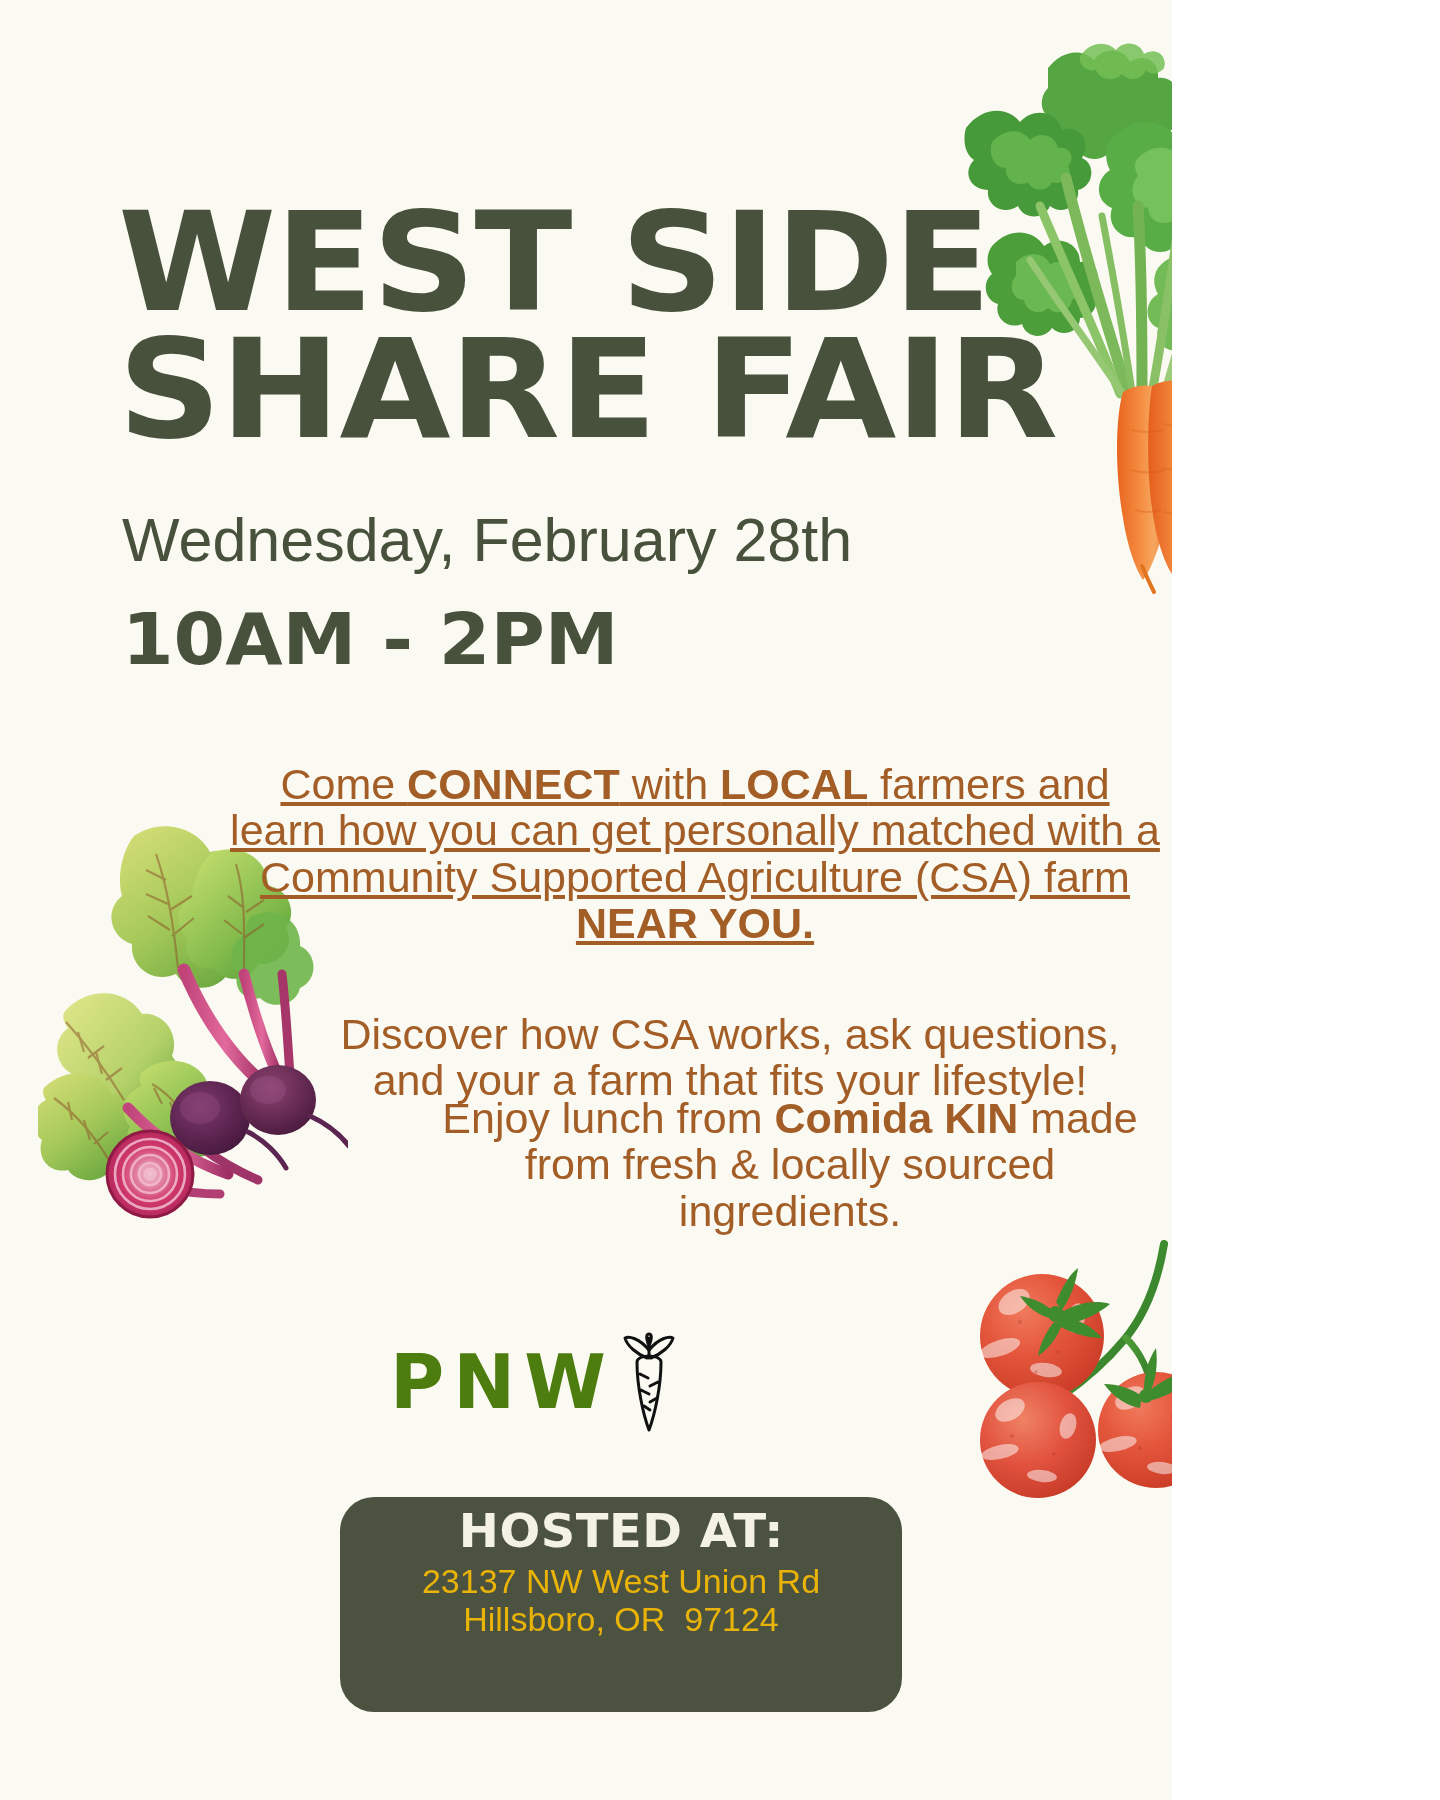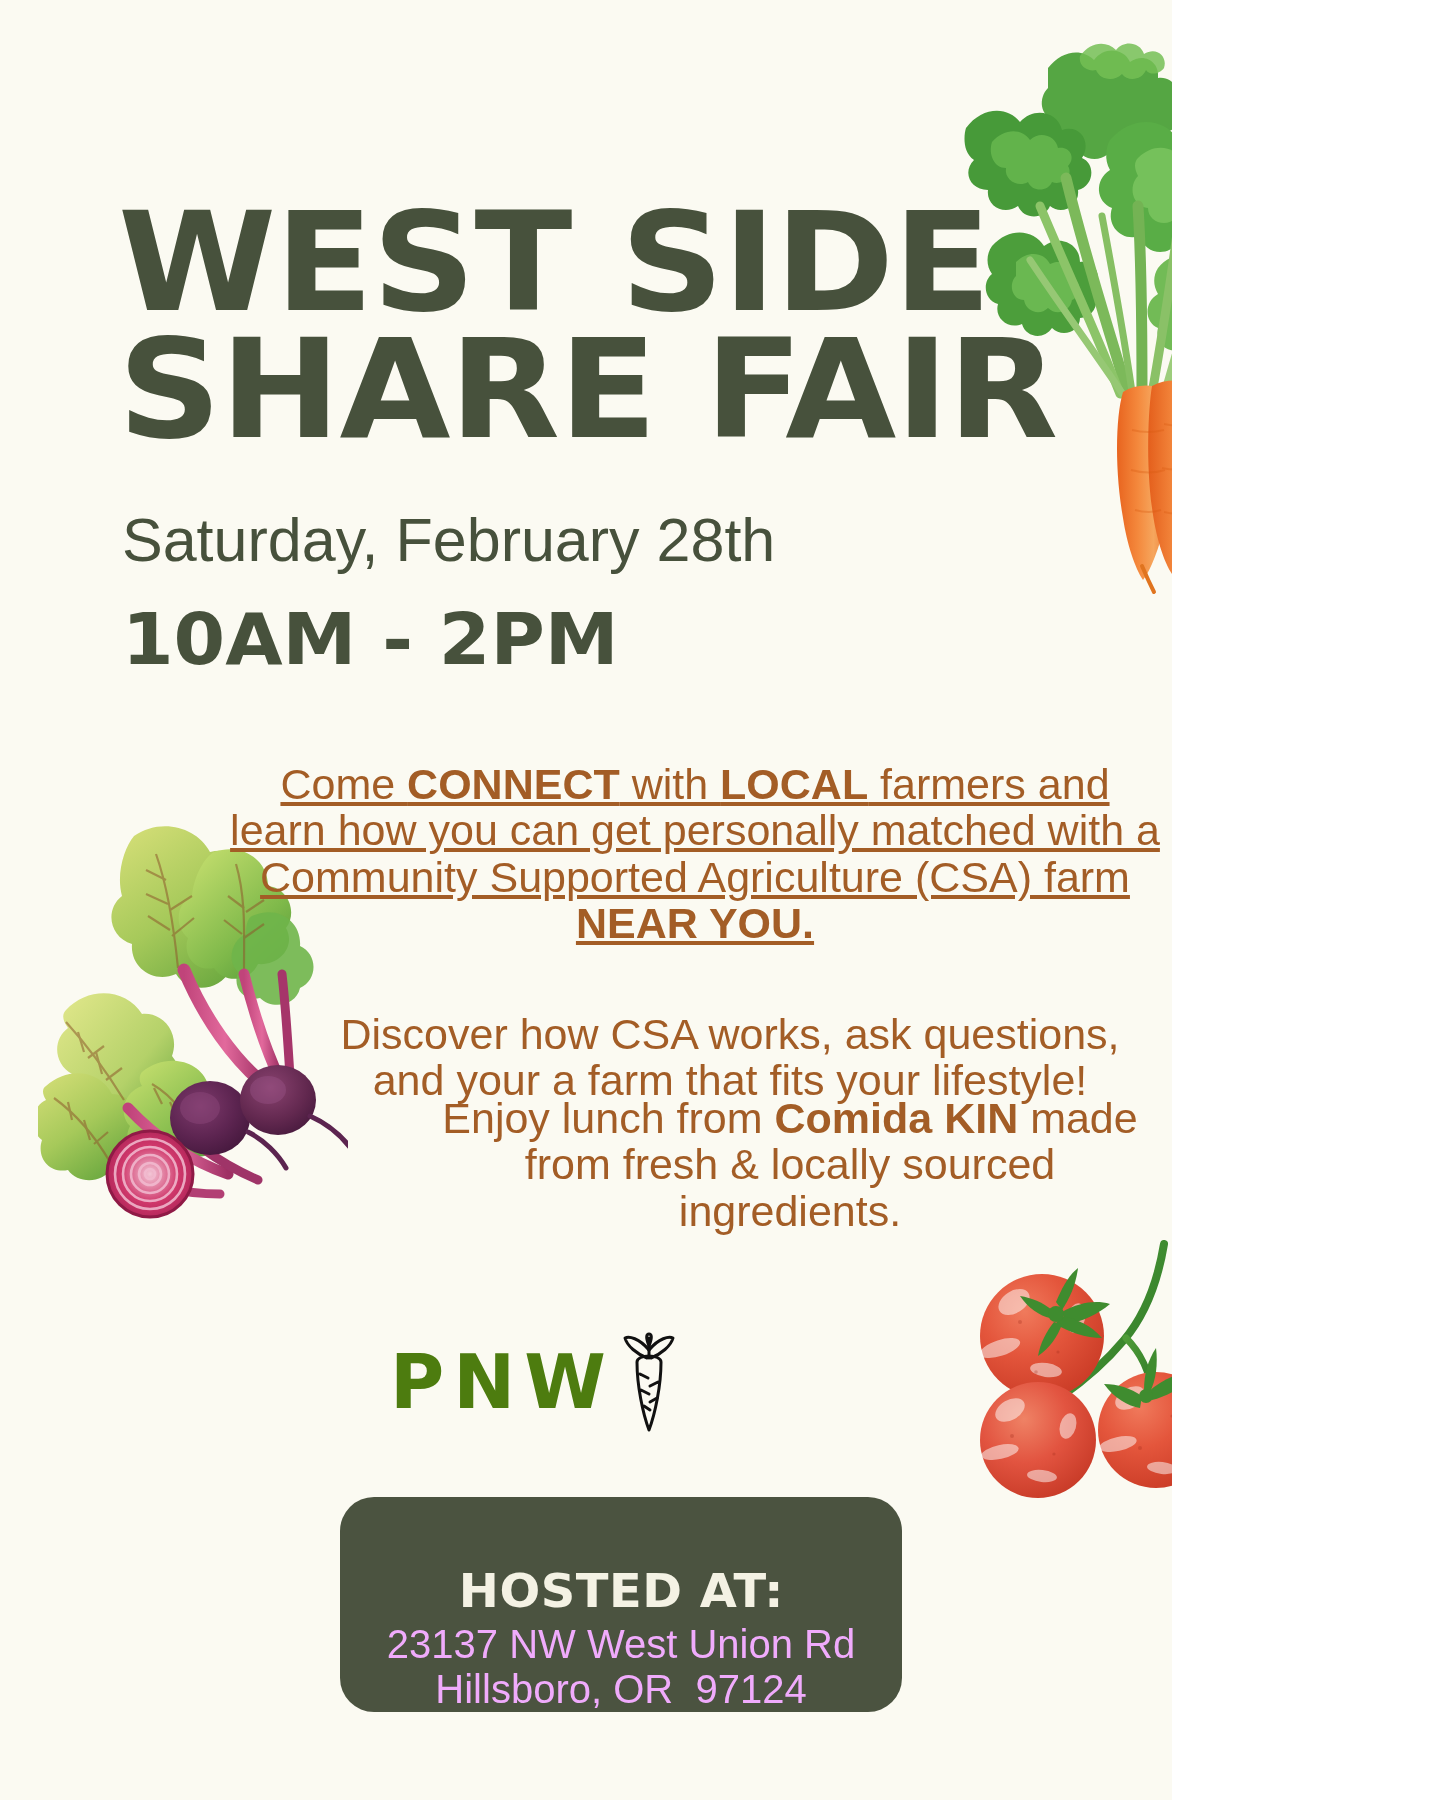--- a/index.html
+++ b/index.html
@@ -120,39 +120,39 @@
     position: absolute;
     left: 340px;
     top: 1497px;
     width: 562px;
     height: 215px;
     background: #4b5340;
     border-radius: 34px;
     display: flex;
     flex-direction: column;
     align-items: center;
-    justify-content: flex-end;
+    justify-content: flex-start;
     padding-top: 6px;
     box-sizing: border-box;
   }
   #hosted .hosted-title {
     color: #f4f2e4;
     font-family: "DejaVu Sans", sans-serif;
     font-weight: 700;
     font-size: 47px;
     letter-spacing: 0.5px;
     text-transform: uppercase;
     transform: scaleX(1.02);
     margin-bottom: 4px;
   }
   #hosted .hosted-line {
-    color: #f0abfc;
+    color: #eab308;
     font-family: "Liberation Sans", sans-serif;
     font-weight: 400;
-    font-size: 40px;
+    font-size: 34px;
     line-height: 1.12;
     white-space: pre;
     text-align: center;
   }
 
   
   .art { position: absolute; }
   #art-carrots { left: 880px; top: 10px; width: 370px; height: 590px; }
   #art-beets   { left: 38px;  top: 818px; width: 310px; height: 412px; }
   #art-tomatoes{ left: 950px; top: 1240px; width: 290px; height: 265px; }
@@ -394,21 +394,21 @@
         <circle cx="190" cy="208" r="2"></circle>
       <circle cx="222" cy="176" r="1.6"></circle>
     </g>
   </svg>
 
   <h1 class="headline">
     <span class="ln">WEST SIDE</span>
     <span class="ln">SHARE FAIR</span>
   </h1>
 
-  <div class="date-line">Saturday, February 28th</div>
+  <div class="date-line">Wednesday, February 28th</div>
   <div class="time-line">10AM - 2PM</div>
 
   <p class="body-block" id="para-connect"><span>Come </span><b>CONNECT</b><span> with </span><b>LOCAL</b><span> farmers and learn how you can get personally matched with a Community Supported Agriculture (CSA) farm </span><b>NEAR YOU.</b></p>
 
   <p class="body-block" id="para-discover">Discover how CSA works, ask questions, and your a farm that fits your lifestyle!</p>
 
   <p class="body-block" id="para-lunch"><span>Enjoy lunch from </span><b>Comida KIN</b><span> made from fresh &amp; locally sourced ingredients.</span></p>
 
   <div id="logo">
     <span class="word">PNW</span>

